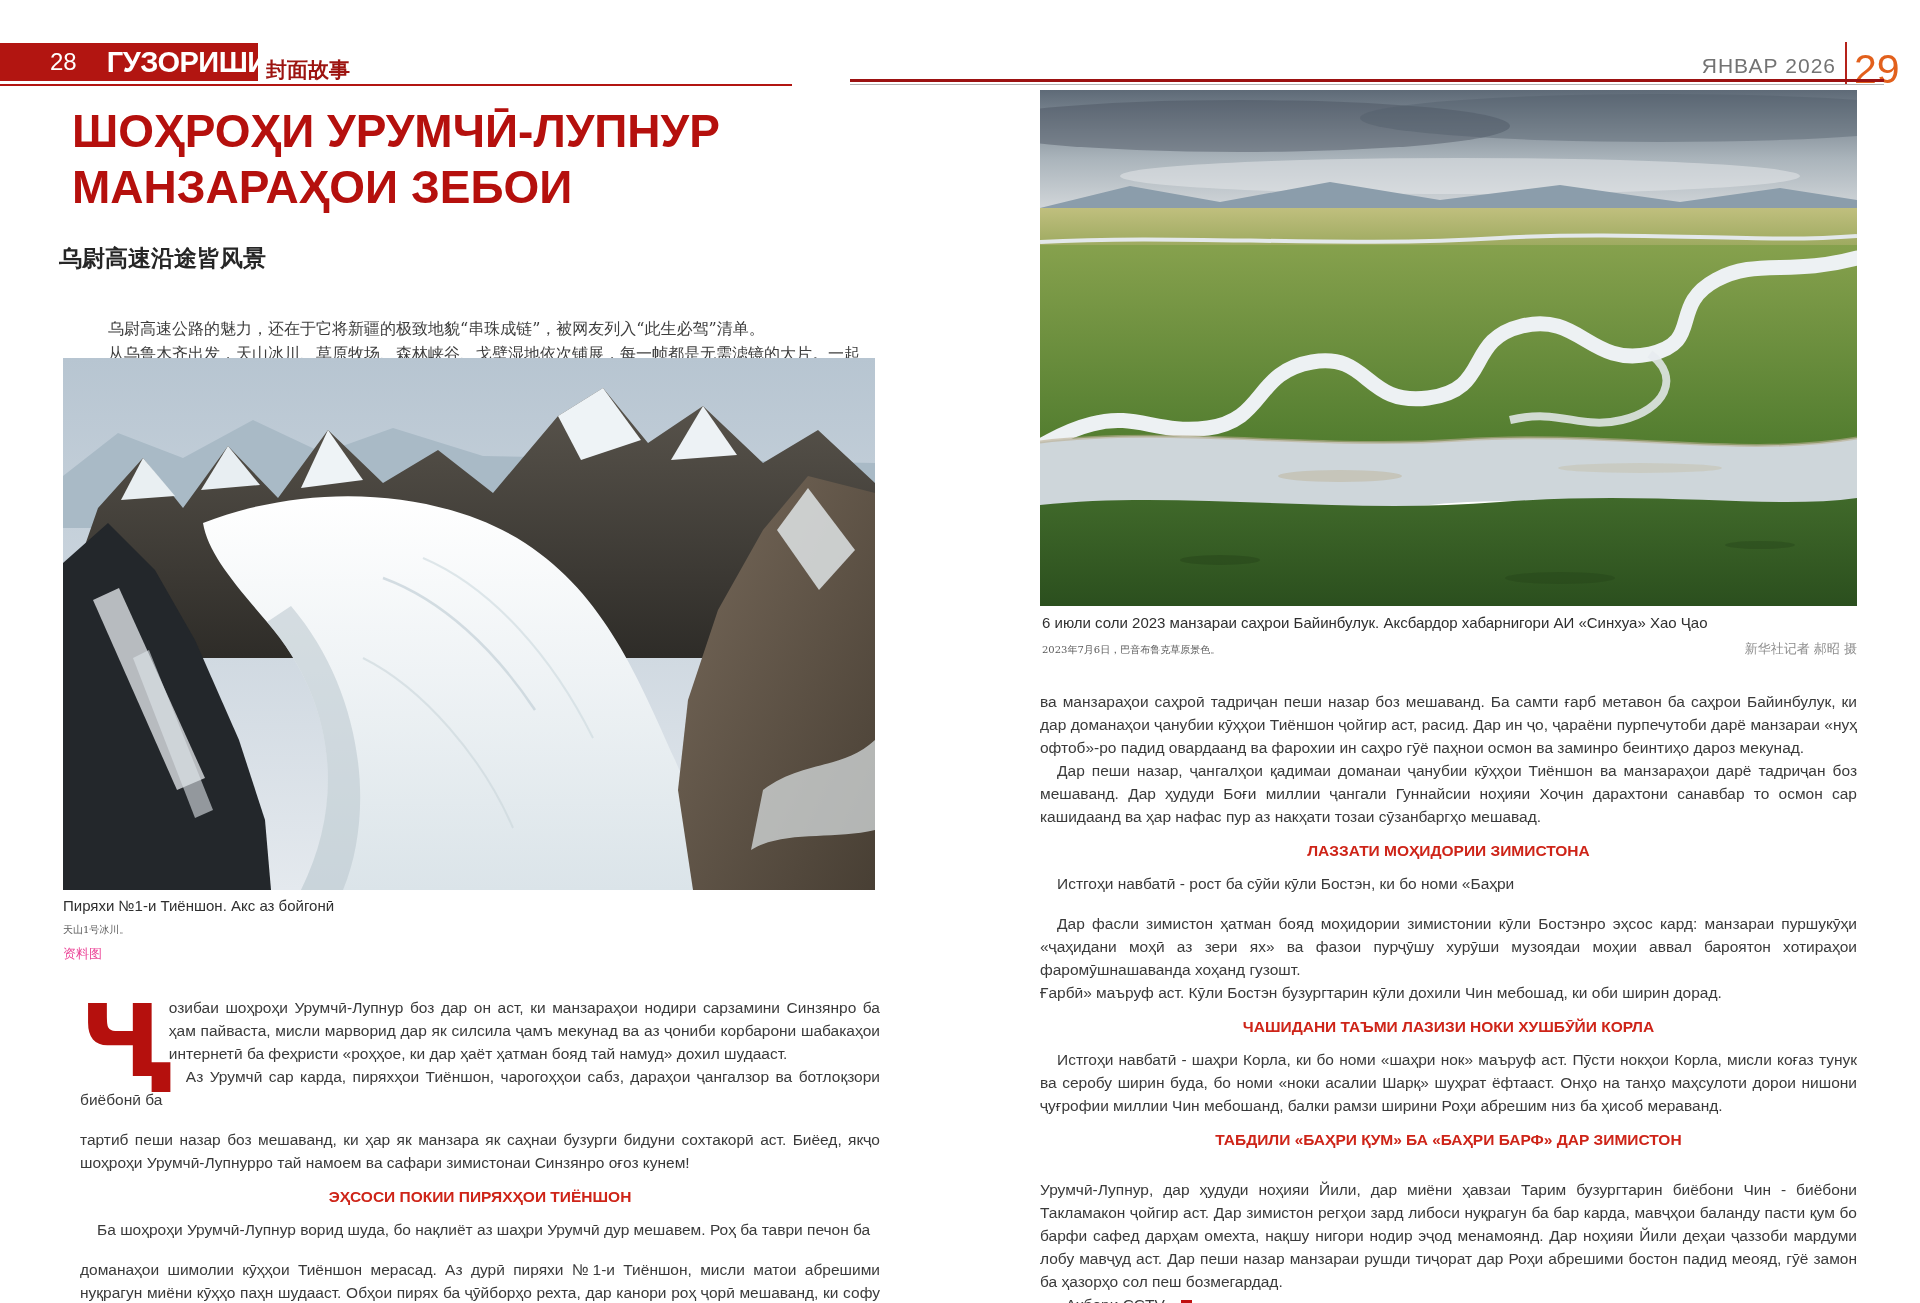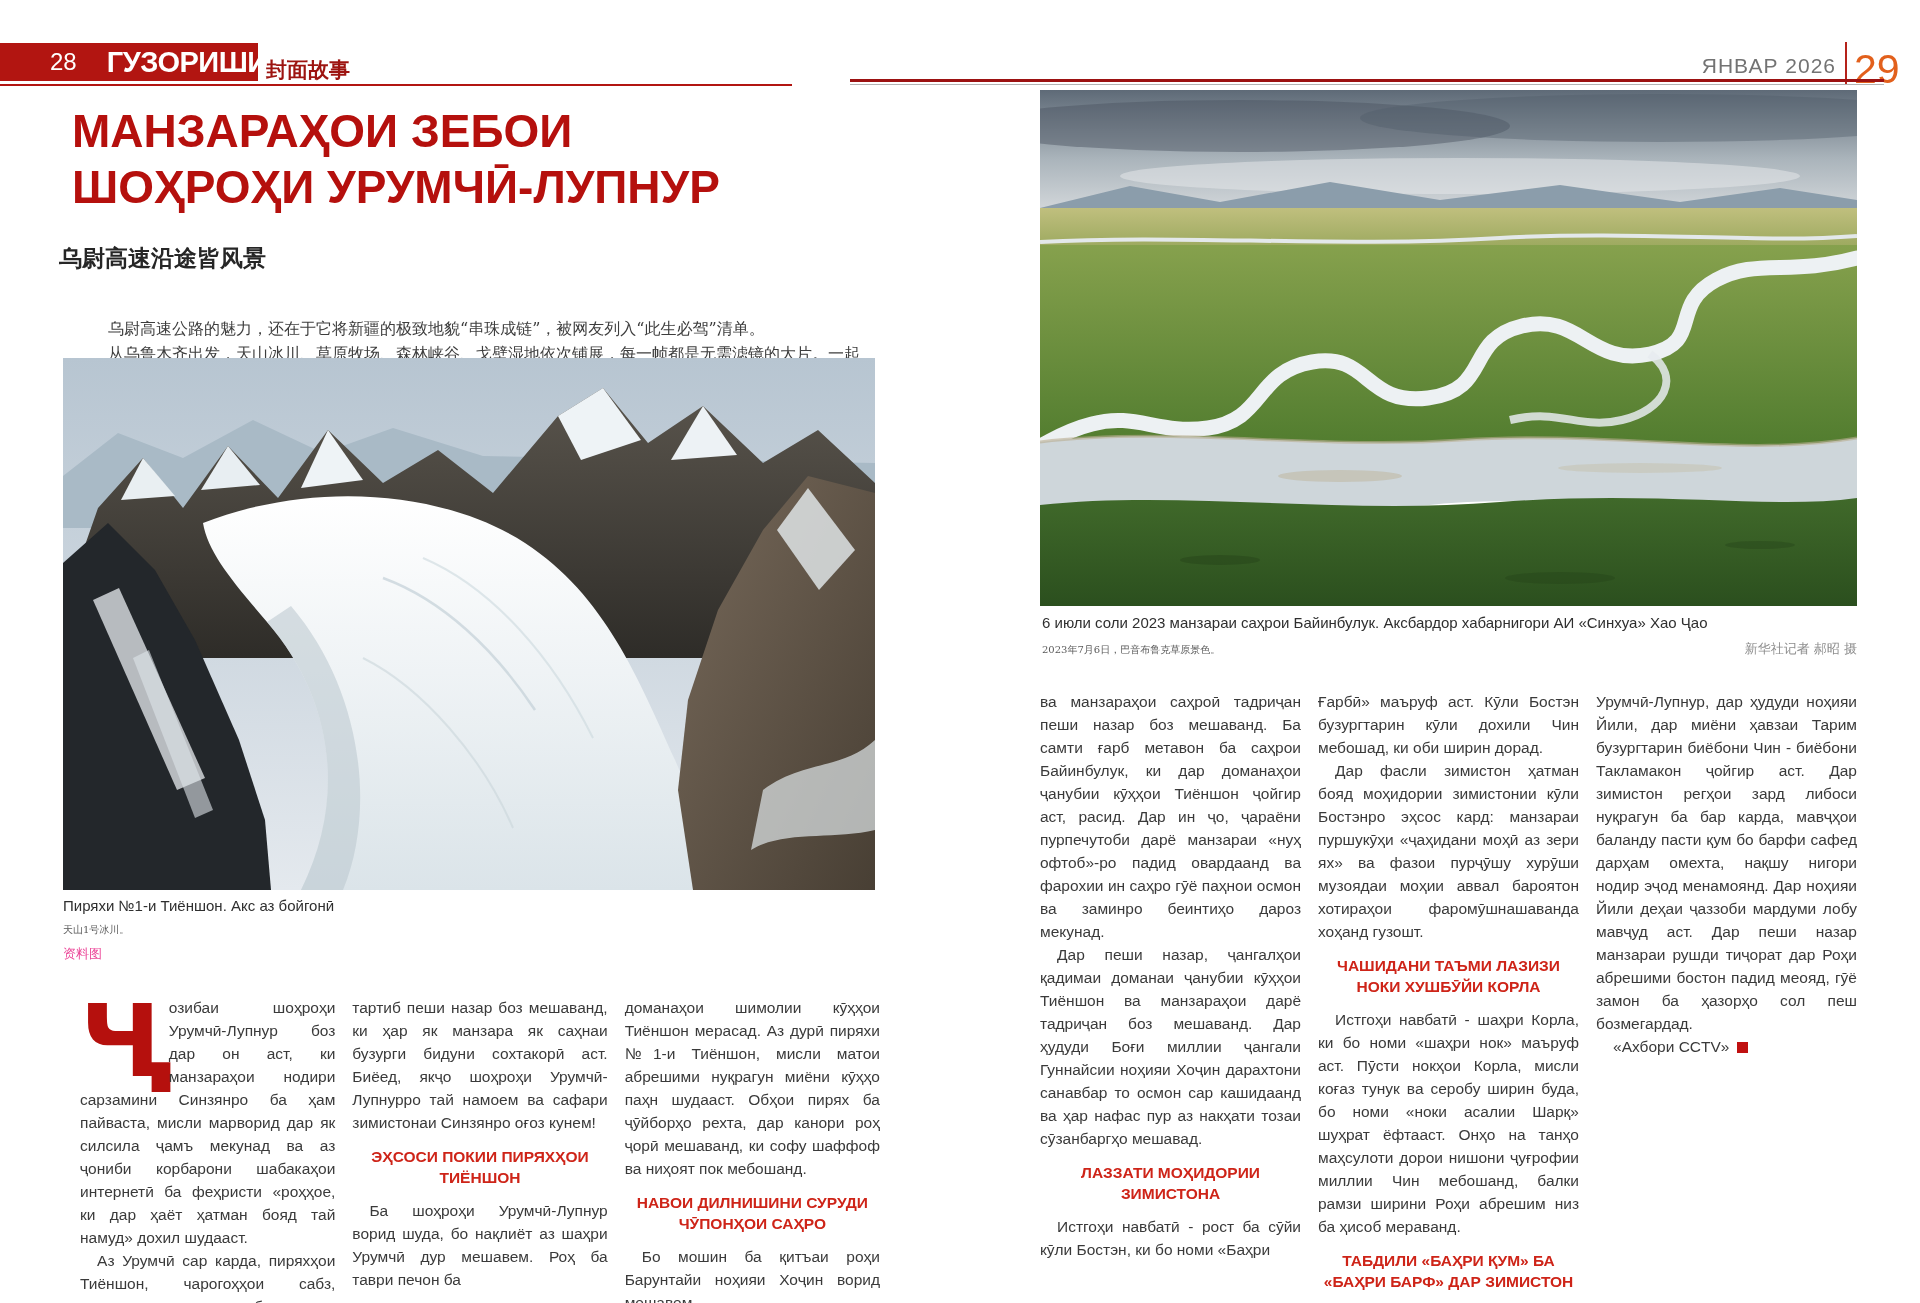--- a/index.html
+++ b/index.html
@@ -39,21 +39,21 @@
   .cap-right{position:absolute;left:1042px;top:614px;width:815px;}
   .cap-tj{font-size:15px;color:#2f2f2f;}
   .cap-cn{font-size:10px;color:#5a5a5a;font-family:"DejaVu Serif","Liberation Serif",serif;margin-top:9px;}
   .cap-row{display:flex;justify-content:space-between;align-items:baseline;margin-top:9px;}
   .cap-credit{font-size:13px;color:#8d8d8d;font-family:"DejaVu Serif","Liberation Serif",serif;}
   .cap-credit-right{margin-top:8px;font-size:13px;color:#ec4899;
                     font-family:"DejaVu Serif","Liberation Serif",serif;}
 
   
   .cols{position:absolute;display:flex;gap:17px;font-size:15.5px;line-height:23px;
-        color:#3a3a3a;text-align:justify;}
+        color:#3a3a3a;text-align:justify;flex-direction:column;}
   .cols-left{left:80px;top:996px;width:800px;height:300px;}
   .cols-right{left:1040px;top:690px;width:817px;height:610px;}
   .col{flex:1;min-width:0;}
   .para{margin:0;}
   .para.indent{text-indent:1.1em;}
   .subhead{color:#ce2418;font-weight:bold;text-align:center;font-size:15.5px;line-height:21px;
            margin:12px 0 11px;}
   .dropcap{float:left;color:#b5100d;font-weight:bold;font-size:100px;line-height:84px;
            margin:4px 8px 0 0;font-family:"DejaVu Sans",sans-serif;}
   .endmark{display:inline-block;width:11px;height:11px;background:#c01010;margin-left:8px;
@@ -71,22 +71,22 @@
   <div class="hdr-cn">封面故事</div>
   <div class="hdr-rule-left"></div>
 
   <div class="hdr-date">ЯНВАР 2026</div>
   <div class="hdr-vline"></div>
   <div class="hdr-num">29</div>
   <div class="rule-dark"></div>
   <div class="rule-gray"></div>
 
   <div class="title">
+    <div>ШОҲРОҲИ УРУМЧӢ-ЛУПНУР</div>
     <div>МАНЗАРАҲОИ ЗЕБОИ</div>
-    <div>ШОҲРОҲИ УРУМЧӢ-ЛУПНУР</div>
   </div>
   <div class="subtitle-cn">乌尉高速沿途皆风景</div>
 
   <div class="intro">
     <p>乌尉高速公路的魅力，还在于它将新疆的极致地貌“串珠成链”，被网友列入“此生必驾”清单。</p>
     <p>从乌鲁木齐出发，天山冰川、草原牧场、森林峡谷、戈壁湿地依次铺展，每一帧都是无需滤镜的大片。一起驶入乌尉高速，开启新疆冬日之旅吧！</p>
     <span class="intro-credit">据央视新闻</span>
   </div>
 
   <div class="photo photo-left">
@@ -205,22 +205,22 @@
   </div>
 
   <div class="cols cols-right">
     <div class="col">
       <p class="para">ва манзараҳои саҳроӣ тадриҷан пеши назар боз мешаванд. Ба самти ғарб метавон ба саҳрои Байинбулук, ки дар доманаҳои ҷанубии кӯҳҳои Тиёншон ҷойгир аст, расид. Дар ин ҷо, ҷараёни пурпечутоби дарё манзараи «нуҳ офтоб»-ро падид овардаанд ва фарохии ин саҳро гӯё паҳнои осмон ва заминро беинтиҳо дароз мекунад.</p>
       <p class="para indent">Дар пеши назар, ҷангалҳои қадимаи доманаи ҷанубии кӯҳҳои Тиёншон ва манзараҳои дарё тадриҷан боз мешаванд. Дар ҳудуди Боғи миллии ҷангали Гуннайсии ноҳияи Хоҷин дарахтони санавбар то осмон сар кашидаанд ва ҳар нафас пур аз накҳати тозаи сӯзанбаргҳо мешавад.</p>
       <h3 class="subhead">ЛАЗЗАТИ МОҲИДОРИИ ЗИМИСТОНА</h3>
       <p class="para indent">Истгоҳи навбатӣ - рост ба сӯйи кӯли Бостэн, ки бо номи «Баҳри</p>
     </div>
     <div class="col">
+      <p class="para indent">Дар фасли зимистон ҳатман бояд моҳидории зимистонии кӯли Бостэнро эҳсос кард: манзараи пуршукӯҳи «ҷаҳидани моҳӣ аз зери ях» ва фазои пурҷӯшу хурӯши музоядаи моҳии аввал бароятон хотираҳои фаромӯшнашаванда хоҳанд гузошт.</p>
       <p class="para">Ғарбӣ» маъруф аст. Кӯли Бостэн бузургтарин кӯли дохили Чин мебошад, ки оби ширин дорад.</p>
-      <p class="para indent">Дар фасли зимистон ҳатман бояд моҳидории зимистонии кӯли Бостэнро эҳсос кард: манзараи пуршукӯҳи «ҷаҳидани моҳӣ аз зери ях» ва фазои пурҷӯшу хурӯши музоядаи моҳии аввал бароятон хотираҳои фаромӯшнашаванда хоҳанд гузошт.</p>
       <h3 class="subhead">ЧАШИДАНИ ТАЪМИ ЛАЗИЗИ НОКИ ХУШБӮЙИ КОРЛА</h3>
       <p class="para indent">Истгоҳи навбатӣ - шаҳри Корла, ки бо номи «шаҳри нок» маъруф аст. Пӯсти нокҳои Корла, мисли коғаз тунук ва серобу ширин буда, бо номи «ноки асалии Шарқ» шуҳрат ёфтааст. Онҳо на танҳо маҳсулоти дорои нишони ҷуғрофии миллии Чин мебошанд, балки рамзи ширини Роҳи абрешим низ ба ҳисоб мераванд.</p>
       <h3 class="subhead">ТАБДИЛИ «БАҲРИ ҚУМ» БА «БАҲРИ БАРФ» ДАР ЗИМИСТОН</h3>
 
     </div>
     <div class="col">
       <p class="para">Урумчӣ-Лупнур, дар ҳудуди ноҳияи Йили, дар миёни ҳавзаи Тарим бузургтарин биёбони Чин - биёбони Такламакон ҷойгир аст. Дар зимистон регҳои зард либоси нуқрагун ба бар карда, мавҷҳои баланду пасти қум бо барфи сафед дарҳам омехта, нақшу нигори нодир эҷод менамоянд. Дар ноҳияи Йили деҳаи ҷаззоби мардуми лобу мавҷуд аст. Дар пеши назар манзараи рушди тиҷорат дар Роҳи абрешими бостон падид меояд, гӯё замон ба ҳазорҳо сол пеш бозмегардад.</p>
       <p class="para indent"><span>«Ахбори CCTV»</span><span class="endmark"></span></p>
     </div>
   </div>

